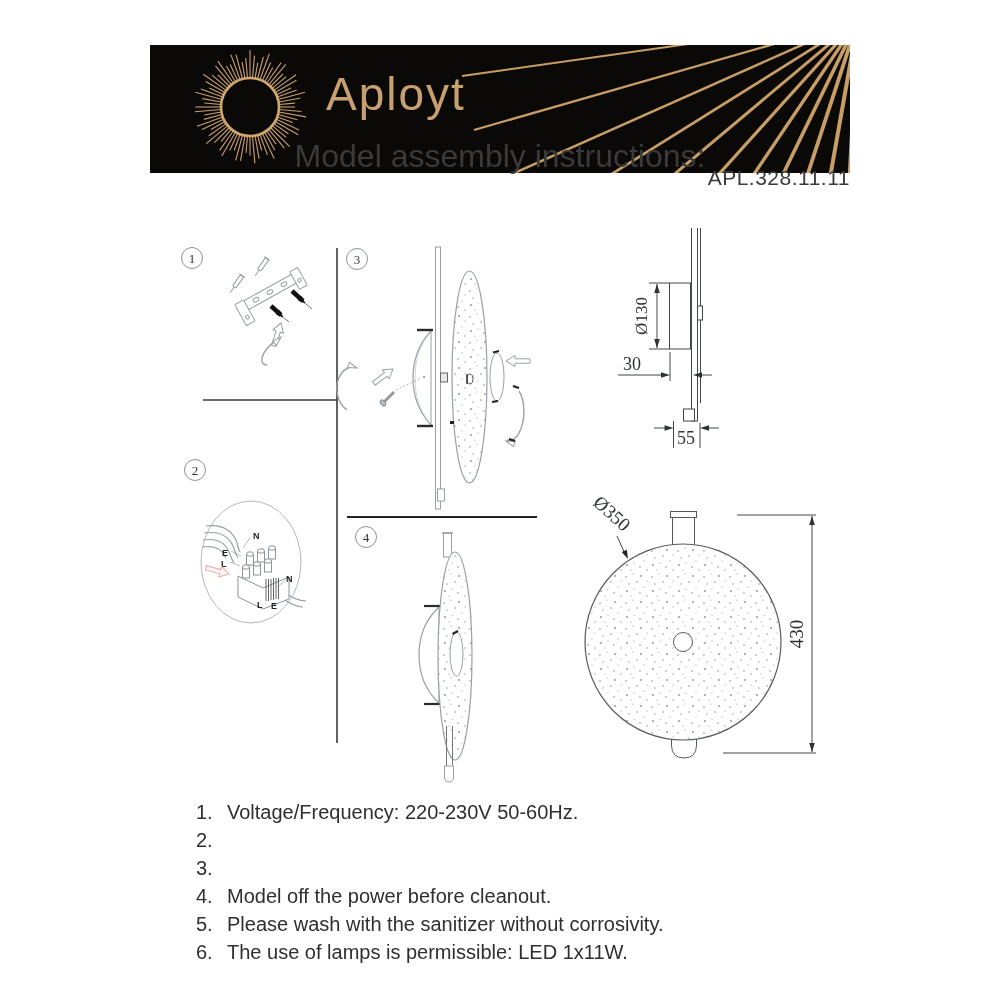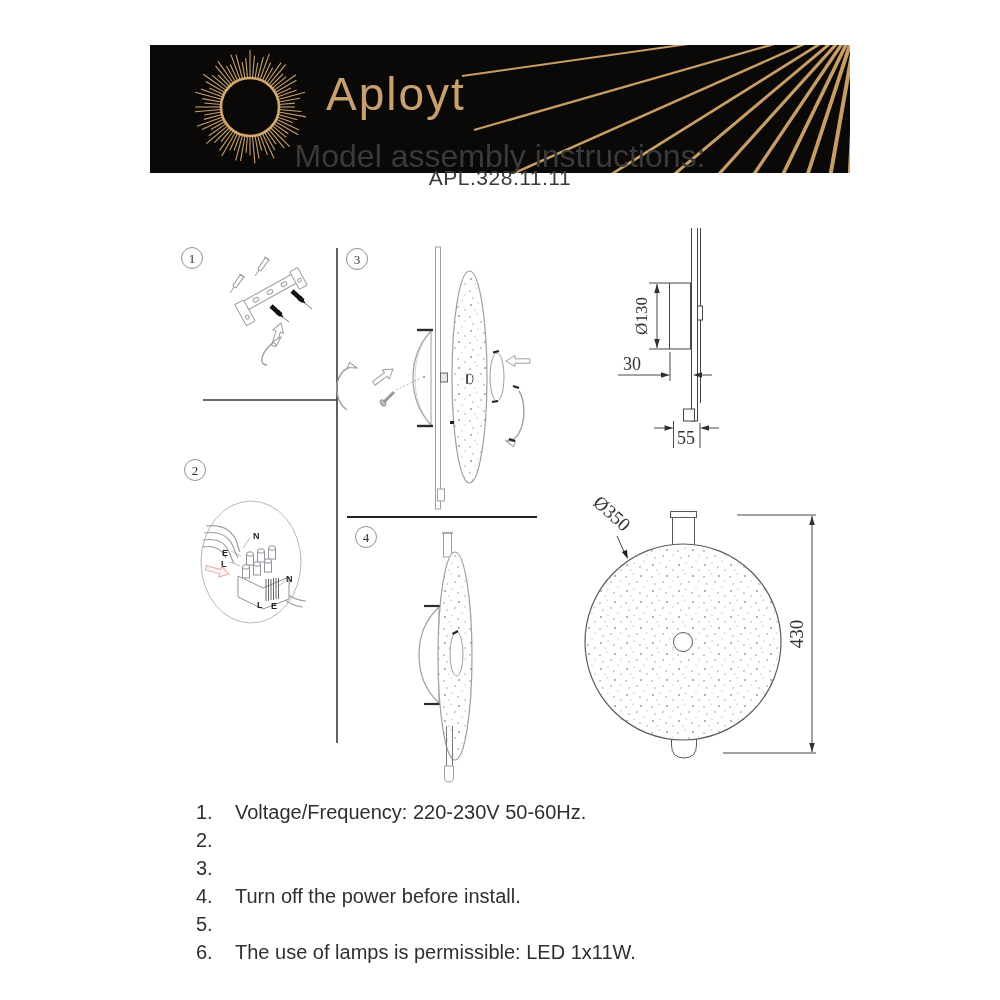--- a/index.html
+++ b/index.html
@@ -4,27 +4,27 @@
 <style>
   html,body{margin:0;padding:0;background:#fff;}
   .page{position:relative;width:1000px;height:1000px;background:#fff;overflow:hidden;
         font-family:"Liberation Sans",sans-serif;}
   .banner{position:absolute;left:150px;top:0;width:700px;height:128px;background:#0b0908;overflow:hidden;margin-top:45px;}
   .banner svg{position:absolute;left:0;top:0;}
   .brand{position:absolute;left:176px;top:22px;font-size:46px;font-weight:400;
          letter-spacing:2px;color:#c7a070;font-family:"Liberation Sans",sans-serif;}
   .title1{position:absolute;left:150px;top:138px;width:700px;text-align:center;
           font-size:32px;color:#3a3a3a;}
-  .title2{position:absolute;left:150px;top:166px;width:700px;text-align:center;
+  .title2{position:absolute;left:150px;top:166px;width:700px;text-align:right;
           font-size:21px;color:#3a3a3a;letter-spacing:.5px;}
   .drawings{position:absolute;left:150px;top:228px;width:700px;height:562px;}
   .instructions{position:absolute;left:150px;top:798px;width:700px;}
   .inst-row{position:relative;height:28px;}
   .inst-num{position:absolute;left:46px;top:0;font-size:20px;color:#2f2f2f;line-height:28px;}
-  .inst-text{position:absolute;left:85px;top:0;font-size:20px;color:#2f2f2f;line-height:28px;white-space:nowrap;}
+  .inst-text{position:absolute;left:77px;top:0;font-size:20px;color:#2f2f2f;line-height:28px;white-space:nowrap;}
   .dimtxt{font-family:"Liberation Serif",serif;fill:#2f3234;}
   .wlabel{font-family:"Liberation Sans",sans-serif;font-weight:bold;fill:#222;font-size:9px;}
   .stepnum{font-family:"Liberation Serif",serif;fill:#333;font-size:13px;}
 </style>
 </head>
 <body>
 
 <div class="page">
 
   <div class="banner">
@@ -385,24 +385,25 @@
       <span class="inst-text">Voltage/Frequency: 220-230V 50-60Hz.</span>
     </div>
     <div class="inst-row">
       <span class="inst-num">2.</span>
     </div>
     <div class="inst-row">
       <span class="inst-num">3.</span>
     </div>
     <div class="inst-row">
       <span class="inst-num">4.</span>
-      <span class="inst-text">Turn off the power before install.</span>
+      <span class="inst-text">Model off the power before cleanout.</span>
     </div>
     <div class="inst-row">
       <span class="inst-num">5.</span>
+      <span class="inst-text">Please wash with the sanitizer without corrosivity.</span>
     </div>
     <div class="inst-row">
       <span class="inst-num">6.</span>
       <span class="inst-text">The use of lamps is permissible: LED 1x11W.</span>
     </div>
   </div>
 
 </div>
 
 </body></html>

